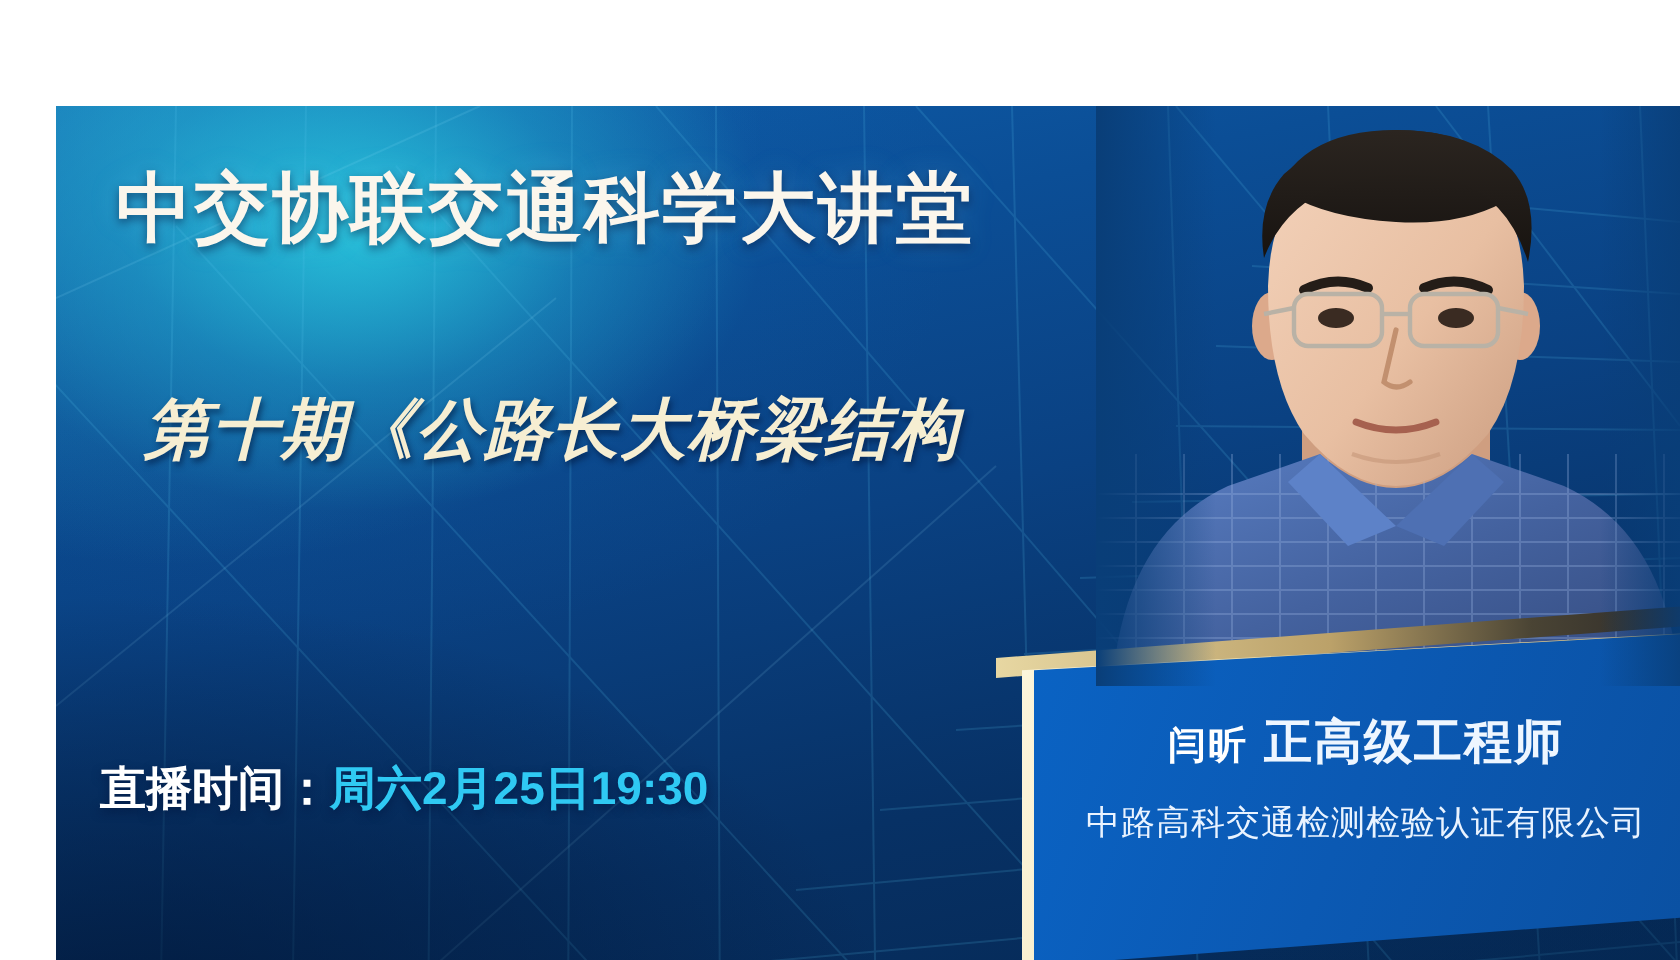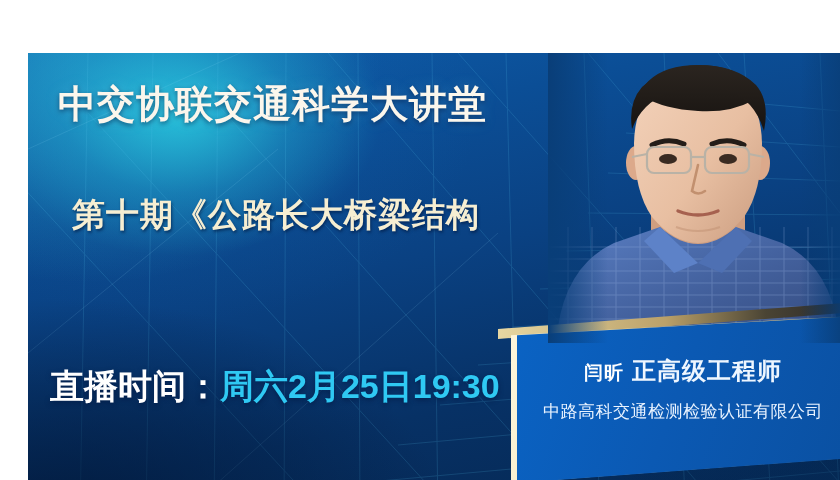--- a/index.html
+++ b/index.html
@@ -33,32 +33,32 @@
     position:absolute;left:30px;top:26px;
     font-size:38px;font-weight:bold;letter-spacing:1px;
     color:#fbf6ec;
     text-shadow:0 2px 5px rgba(0,20,60,.55), 0 0 14px rgba(120,220,255,.28);
     white-space:nowrap;
   }
 
   
   .subtitle{
     position:absolute;left:30px;top:139px;width:520px;
-    font-weight:bold;
+    font-style:italic;font-weight:bold;
     font-size:33px;line-height:1.42;letter-spacing:1px;
     color:#f6eed2;
     text-shadow:1px 2px 3px rgba(0,25,65,.65);
   }
   .subtitle .l1{display:block;padding-left:14px;}
   .subtitle .l2{display:block;padding-left:2px;}
 
   
   .livetime{
-    position:absolute;left:22px;top:311px;
-    font-size:34px;font-weight:bold;white-space:nowrap;
+    position:absolute;left:22px;top:326px;
+    font-size:23px;font-weight:bold;white-space:nowrap;
     text-shadow:0 2px 5px rgba(0,20,60,.6);
   }
   .livetime .lbl{color:#ffffff;}
   .livetime .val{color:#2fc9f3;}
 
   
   .portrait{
     position:absolute;left:520px;top:-2px;width:300px;height:292px;
     overflow:hidden;
   }

